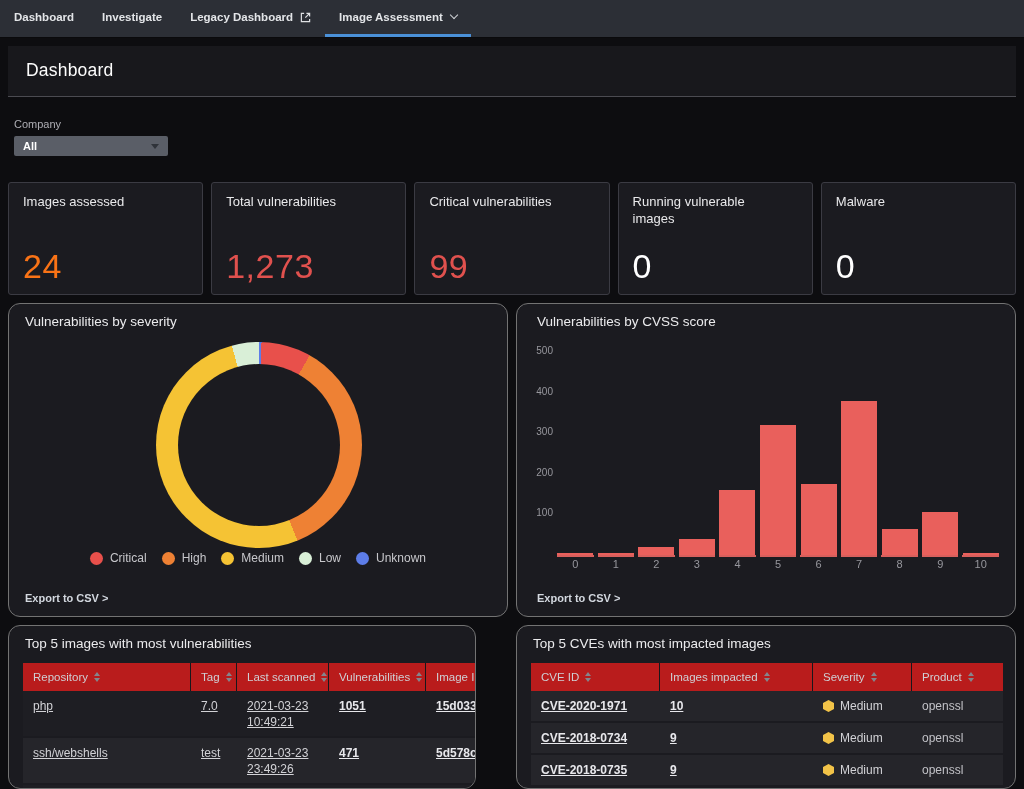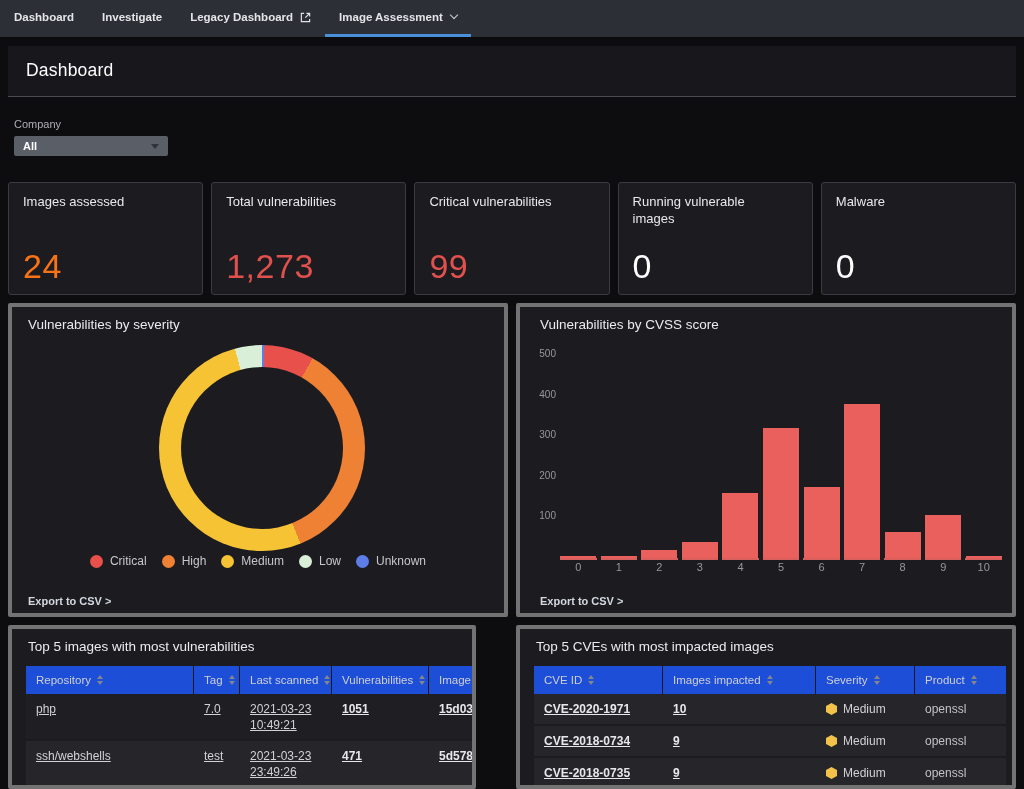--- a/index.html
+++ b/index.html
@@ -29,21 +29,21 @@
     padding:0 9px; cursor:pointer; }
   .select .sel-value { font-size:11px; font-weight:700; color:#ffffff; flex:1; }
   .select .caret { width:0; height:0; border-left:4px solid transparent;
     border-right:4px solid transparent; border-top:5px solid #2f333a; }
   
   .stats-row { position:absolute; left:8px; top:182px; width:1008px; height:113px; display:flex; gap:8px; }
   .stat-card { flex:1; position:relative; background:#1b1b20; border:1px solid #3b3b43; border-radius:3px; padding:11px 14px; }
   .stat-label { font-size:13px; line-height:1.3; color:#e9e9eb; max-width:150px; }
   .stat-value { position:absolute; left:14px; bottom:8px; font-size:34px; letter-spacing:.5px; }
   
-  .panel { position:absolute; background:#1b1b20; border:4px solid #737373; border-radius:2px; overflow:hidden; }
+  .panel { position:absolute; background:#1b1b20; border:1px solid #737373; border-radius:12px; overflow:hidden; }
   #severity-panel { left:8px;  top:303px; width:500px; height:314px; }
   #cvss-panel     { left:516px; top:303px; width:500px; height:314px; }
   #images-panel   { left:8px;  top:625px; width:468px; height:164px; }
   #cves-panel     { left:516px; top:625px; width:500px; height:164px; }
   .panel-title { position:absolute; left:16px; top:10px; font-size:13.5px; color:#ebebed; }
   #cvss-panel .panel-title { left:20px; }
   .export-link { position:absolute; left:16px; top:288px; font-size:11px; font-weight:700;
     color:#d3d8df; cursor:pointer; }
   #cvss-panel .export-link { left:20px; }
   
@@ -56,21 +56,21 @@
   
   .ytick { position:absolute; left:8px; width:28px; text-align:right; font-size:10px; color:#97979d; }
   .chart-plot { position:absolute; left:38px; top:48px; width:446px; height:203px; display:flex; align-items:flex-end; }
   .bar-slot { flex:1; position:relative; height:100%; display:flex; justify-content:center; align-items:flex-end; }
   .bar-slot::after { content:""; position:absolute; left:2px; right:2px; bottom:-2px; height:2px; background:#d85f5c; }
   .bar { width:36px; }
   .xlabels { position:absolute; left:38px; top:254px; width:446px; display:flex; }
   .xlabel { flex:1; text-align:center; font-size:11px; color:#97979d; }
   
   .table { position:absolute; left:14px; top:37px; width:472px; }
-  .thead { display:flex; height:28px; background:#1d4ed8; }
+  .thead { display:flex; height:28px; background:#b91c1c; }
   .th { display:flex; align-items:center; padding-left:10px; font-size:11.5px; color:#cfcfd4;
     border-right:1px solid #17171b; flex-shrink:0; cursor:pointer; overflow:hidden; white-space:nowrap; }
   .th:last-child { border-right:none; }
   .sort-icon { position:relative; display:inline-block; width:7px; height:10px; margin-left:6px; flex-shrink:0; }
   .sort-icon::before { content:""; position:absolute; top:0; left:0;
     border-left:3.5px solid transparent; border-right:3.5px solid transparent; border-bottom:4px solid #85858c; }
   .sort-icon::after { content:""; position:absolute; bottom:0; left:0;
     border-left:3.5px solid transparent; border-right:3.5px solid transparent; border-top:4px solid #85858c; }
   .trow { display:flex; margin-top:2px; overflow:hidden; }
   .trow.first { margin-top:0; }

